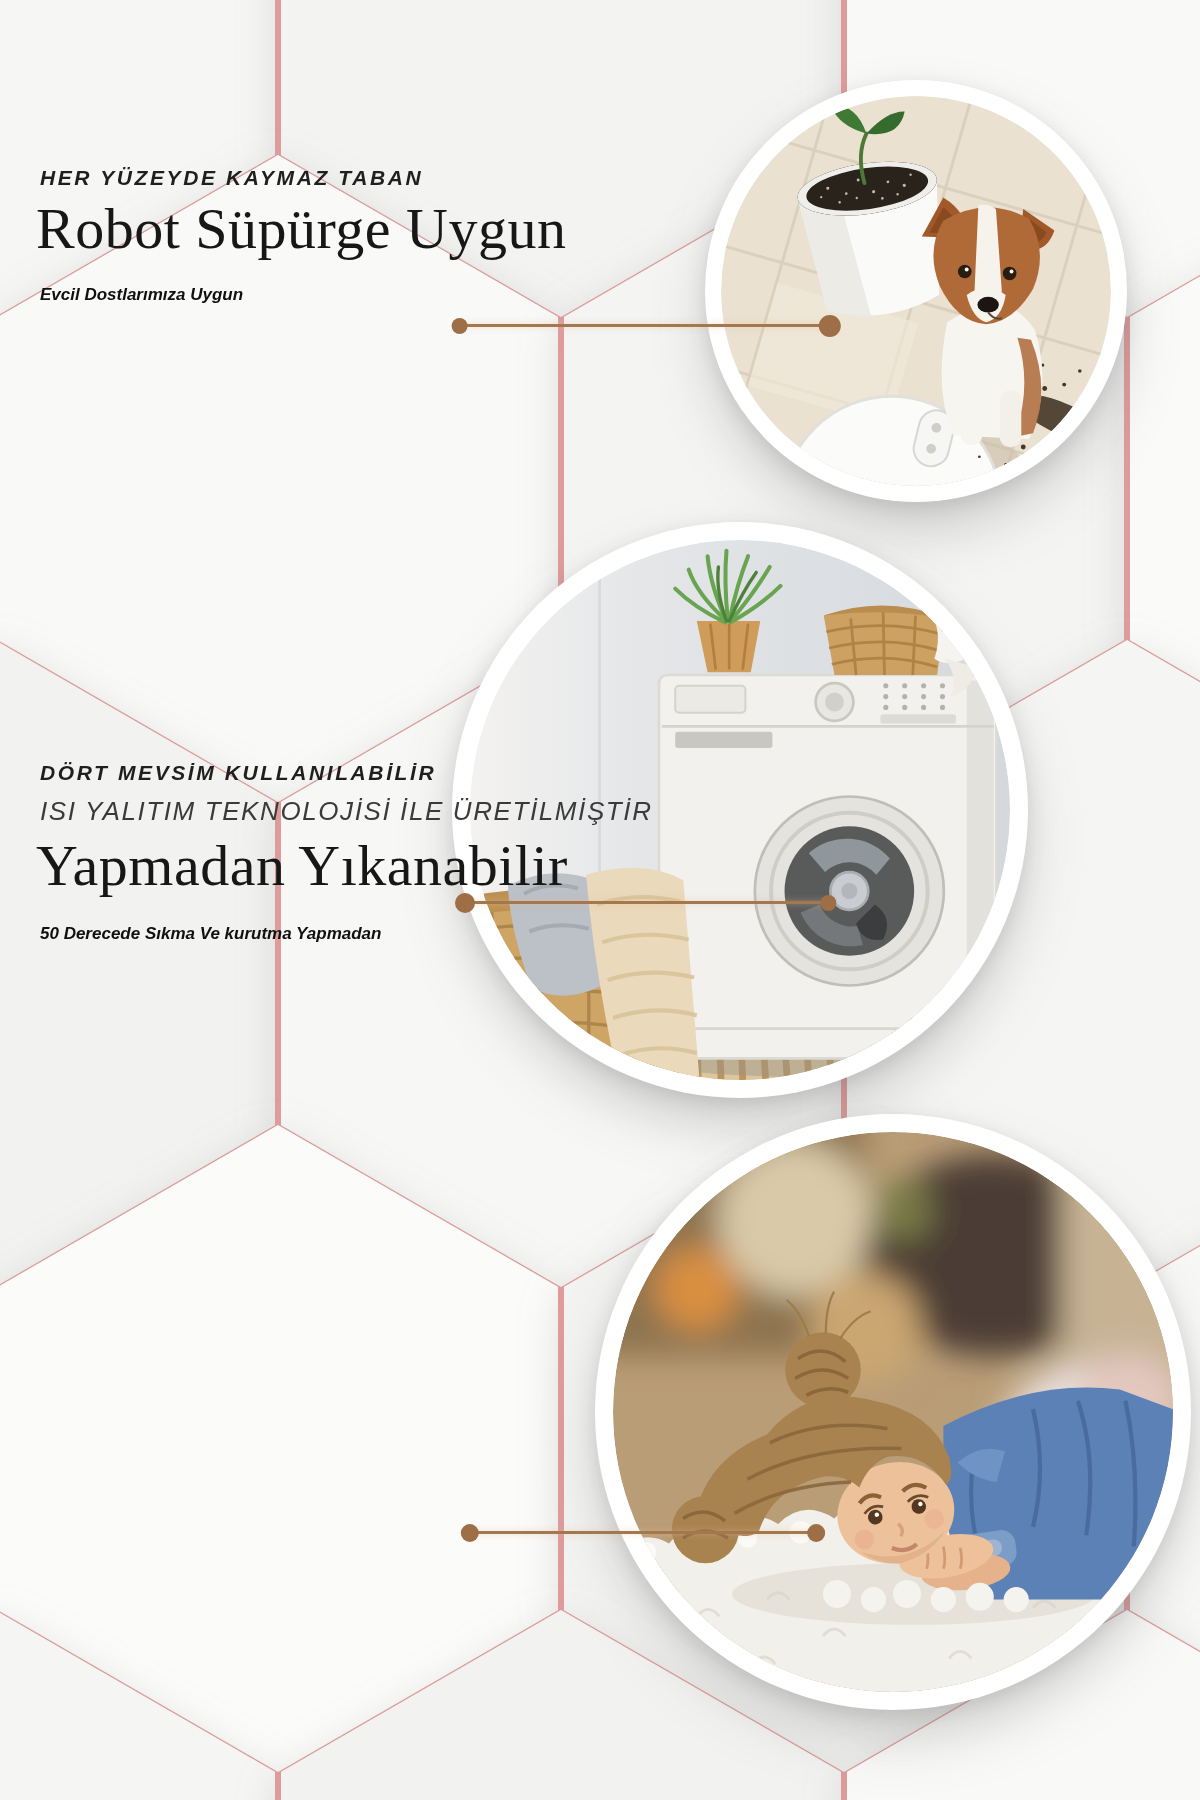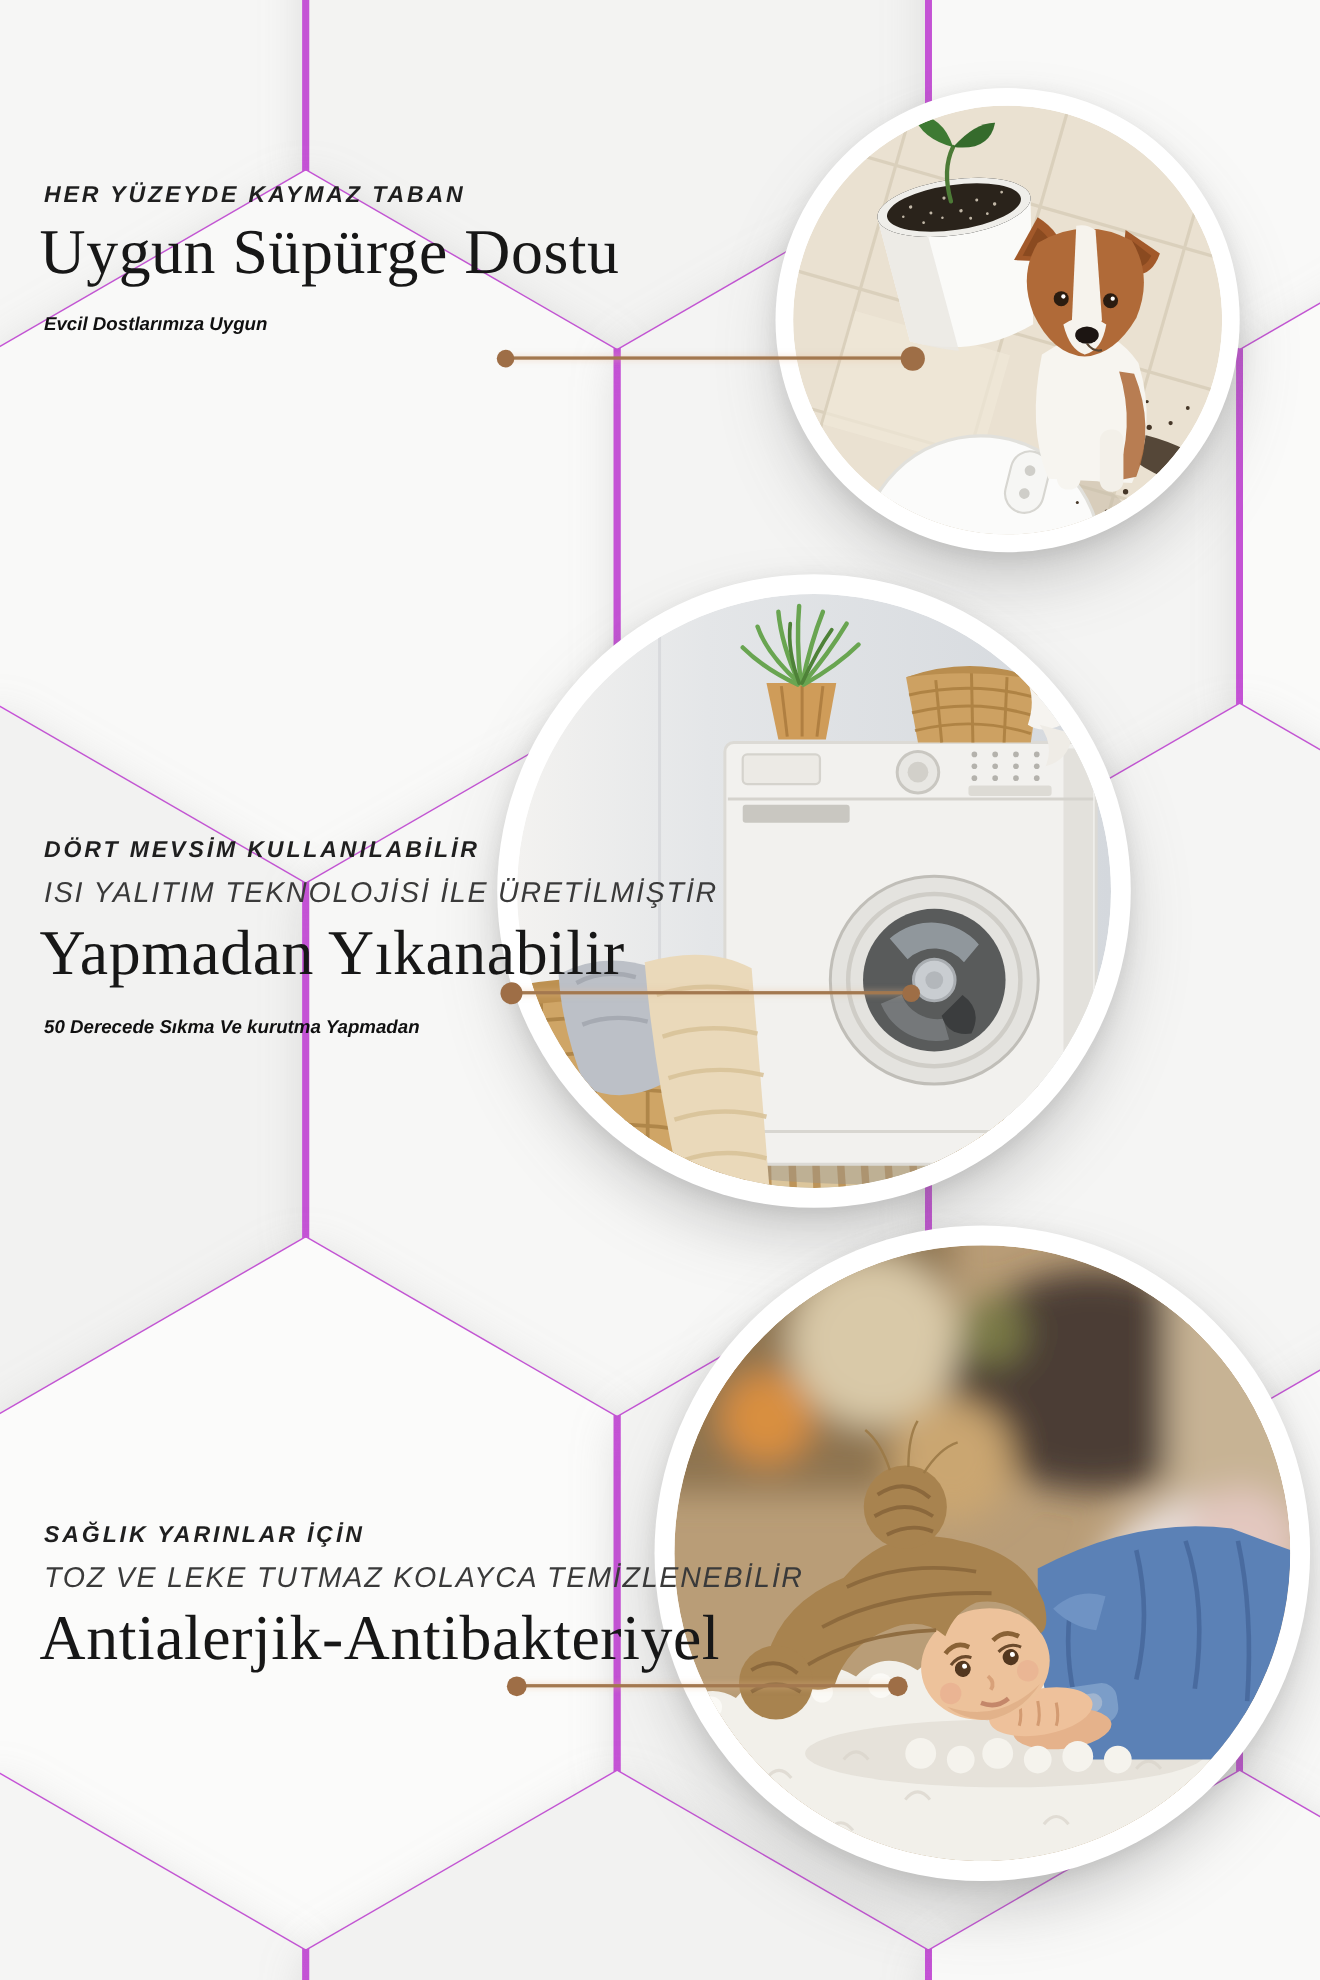--- a/index.html
+++ b/index.html
@@ -1,18 +1,18 @@
 <!DOCTYPE html>
 <html><head>
 <meta charset="utf-8">
 <style>
   html,body{margin:0;padding:0;background:#cfcfcf;}
   .canvas{
     position:relative;width:1200px;height:1800px;margin:0 auto;
-    background:#d946ef;overflow:hidden;
+    background:#fca5a5;overflow:hidden;
     font-family:"Liberation Sans",sans-serif;color:#1a1a1a;
   }
   
   .hexw{position:absolute;width:560px;height:647px;filter:drop-shadow(0 14px 22px rgba(130,130,130,.28));}
   .hex{width:100%;height:100%;clip-path:polygon(50% 0,100% 25%,100% 75%,50% 100%,0 75%,0 25%);}
   
   .ring{position:absolute;background:#fff;border-radius:50%;
         box-shadow:0 30px 60px -10px rgba(100,100,100,.35),0 4px 18px rgba(120,120,120,.18);}
   .ring svg{display:block;border-radius:50%;}
   .ring-top{left:705px;top:80px;padding:16px;}
@@ -480,30 +480,25 @@
     <span class="dot l d20"></span>
     <span class="dot r d16"></span>
   </div>
   <div class="connector line-3">
     <span class="dot l d18"></span>
     <span class="dot r d18"></span>
   </div>
 
   <div class="tblock b1">
     <div class="kicker">HER YÜZEYDE KAYMAZ TABAN</div>
-    <div class="big-title">Uygun Süpürge Dostu</div>
+    <div class="big-title">Robot Süpürge Uygun</div>
     <div class="subtitle">Evcil Dostlarımıza Uygun</div>
   </div>
 
   <div class="tblock b2">
     <div class="kicker">DÖRT MEVSİM KULLANILABİLİR</div>
     <div class="tagline">ISI YALITIM TEKNOLOJİSİ İLE ÜRETİLMİŞTİR</div>
     <div class="big-title">Yapmadan Yıkanabilir</div>
     <div class="subtitle">50 Derecede Sıkma Ve kurutma Yapmadan</div>
   </div>
 
-  <div class="tblock b3">
-    <div class="kicker">SAĞLIK YARINLAR İÇİN</div>
-    <div class="tagline">TOZ VE LEKE TUTMAZ KOLAYCA TEMİZLENEBİLİR</div>
-    <div class="big-title">Antialerjik-Antibakteriyel</div>
-  </div>
 
 </div>
 
 </body></html>

